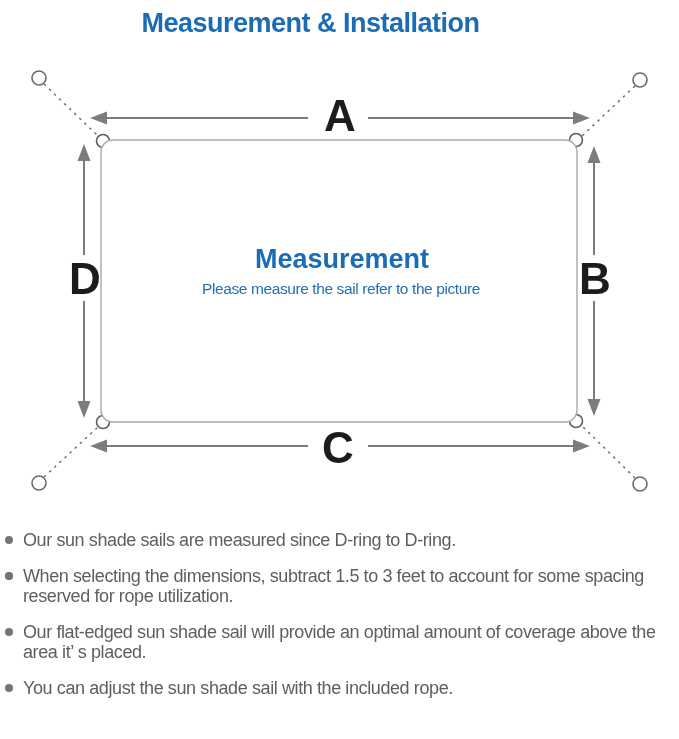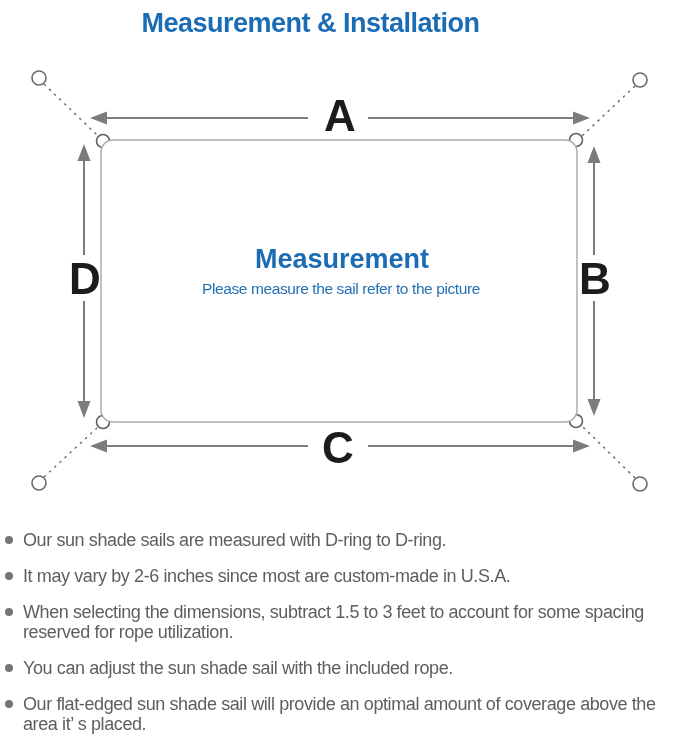--- a/index.html
+++ b/index.html
@@ -85,18 +85,18 @@
   <g fill="#ffffff" stroke="#6a6a6a" stroke-width="1.6">
     <circle cx="39" cy="78" r="7"></circle>
     <circle cx="640" cy="80" r="7"></circle>
     <circle cx="39" cy="483" r="7"></circle>
     <circle cx="640" cy="484" r="7"></circle>
   </g>
 </svg>
 </div>
 
 <ul class="notes">
-  <li><span class="dot"></span><span>Our sun shade sails are measured with D-ring to D-ring.</span></li>
-  <li><span class="dot"></span><span>It may vary by 2-6 inches since most are custom-made in U.S.A.</span></li>
+  <li><span class="dot"></span><span>Our sun shade sails are measured since D-ring to D-ring.</span></li>
+  <li><span class="dot"></span></li>
   <li><span class="dot"></span><span>When selecting the dimensions, subtract 1.5 to 3 feet to account for some spacing reserved for rope utilization.</span></li>
+  <li><span class="dot"></span><span>Our flat-edged sun shade sail will provide an optimal amount of coverage above the area it’ s placed.</span></li>
   <li><span class="dot"></span><span>You can adjust the sun shade sail with the included rope.</span></li>
-  <li><span class="dot"></span><span>Our flat-edged sun shade sail will provide an optimal amount of coverage above the area it’ s placed.</span></li>
 </ul>
 
 </body></html>

